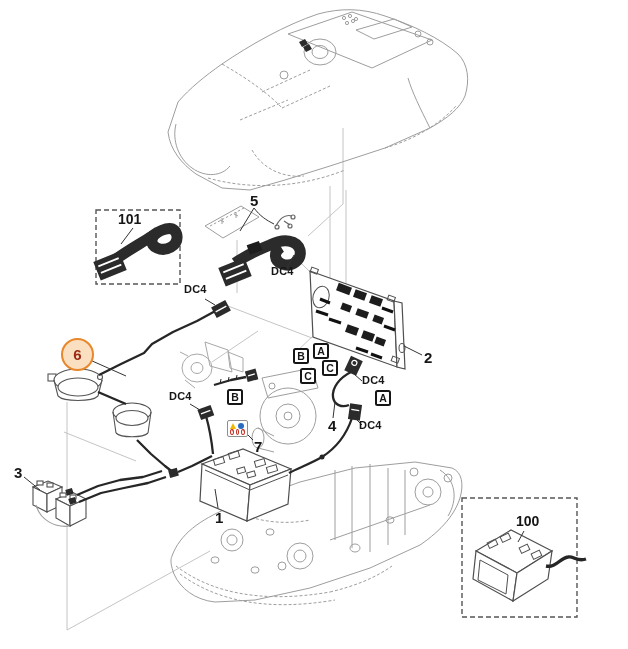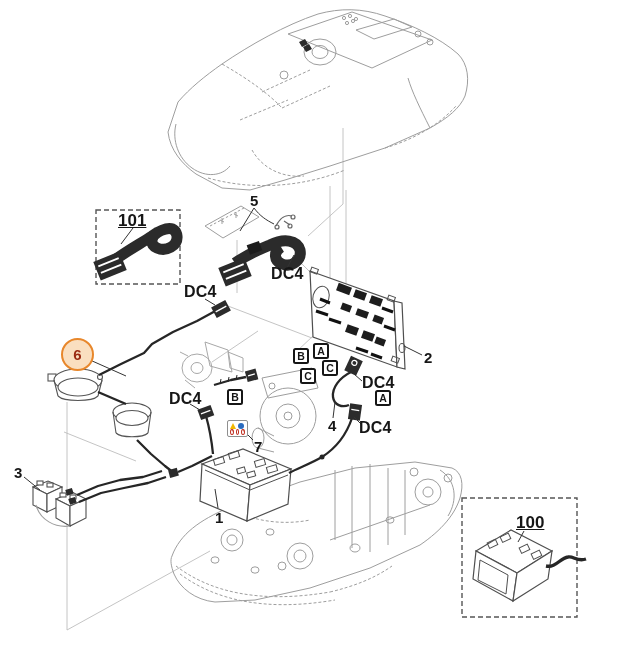--- a/index.html
+++ b/index.html
@@ -1,22 +1,22 @@
 <!DOCTYPE html>
 <html><head>
 <meta charset="utf-8">
 <style>
   html,body{margin:0;padding:0;background:#fff;}
   #canvas{position:relative;width:628px;height:649px;background:#fff;overflow:hidden;
           font-family:"Liberation Sans",sans-serif;}
   #art{position:absolute;left:0;top:0;}
   .lbl{position:absolute;font-weight:bold;color:#161616;line-height:1;white-space:nowrap;}
   .num{font-size:15px;}
-  .num-sm{font-size:17px;text-decoration:underline;}
-  .dc4{font-size:16px;letter-spacing:.2px;}
+  .num-sm{font-size:14px;}
+  .dc4{font-size:11px;letter-spacing:.2px;}
   .slot{position:absolute;width:12px;height:12px;border:2px solid #161616;border-radius:2.5px;
         background:#fff;display:flex;align-items:center;justify-content:center;
         font-weight:bold;font-size:10.5px;color:#161616;}
   .callout{position:absolute;left:61px;top:338px;width:29px;height:29px;border-radius:50%;
            border:2.6px solid #E8872B;background:#FADFC0;display:flex;align-items:center;
            justify-content:center;font-weight:bold;font-size:15px;color:#9A2A12;}
   .sticker{position:absolute;left:227px;top:420px;width:21px;height:17px;background:#fff;
            border:1px solid #8f8f8f;border-radius:2px;box-sizing:border-box;padding:1.5px 2px;
            display:flex;flex-direction:column;justify-content:space-between;}
   .srow{display:flex;gap:2px;align-items:center;}

